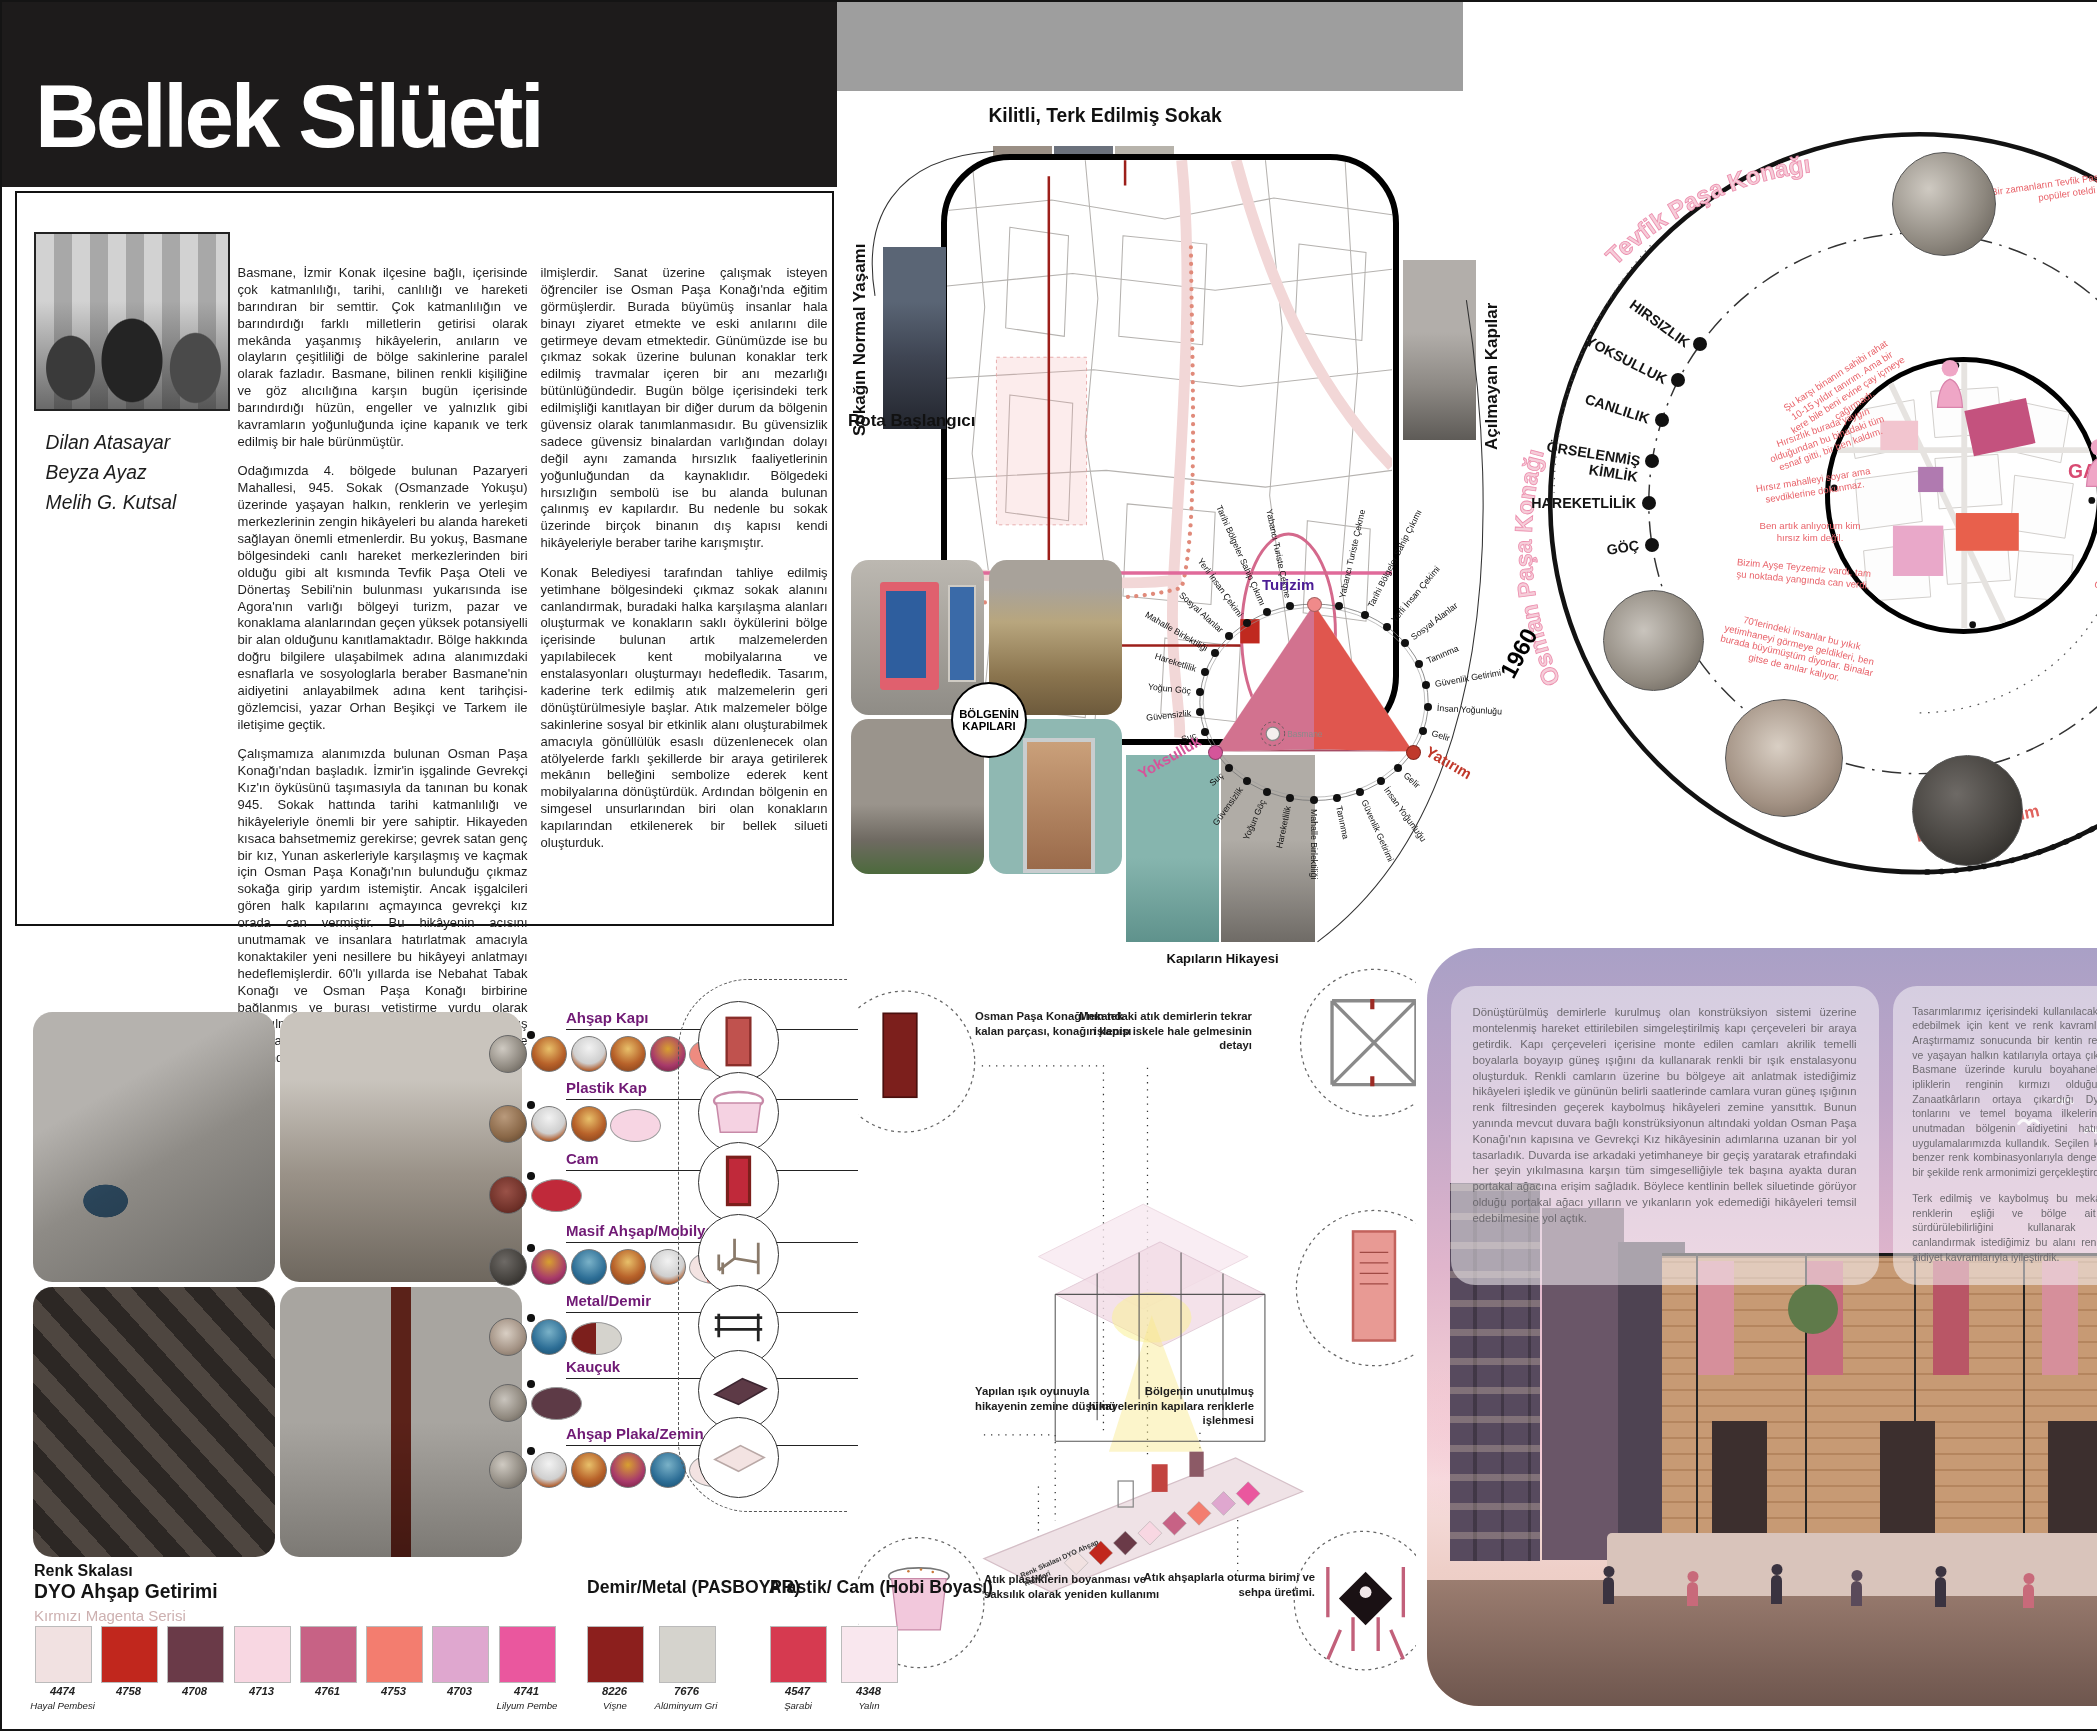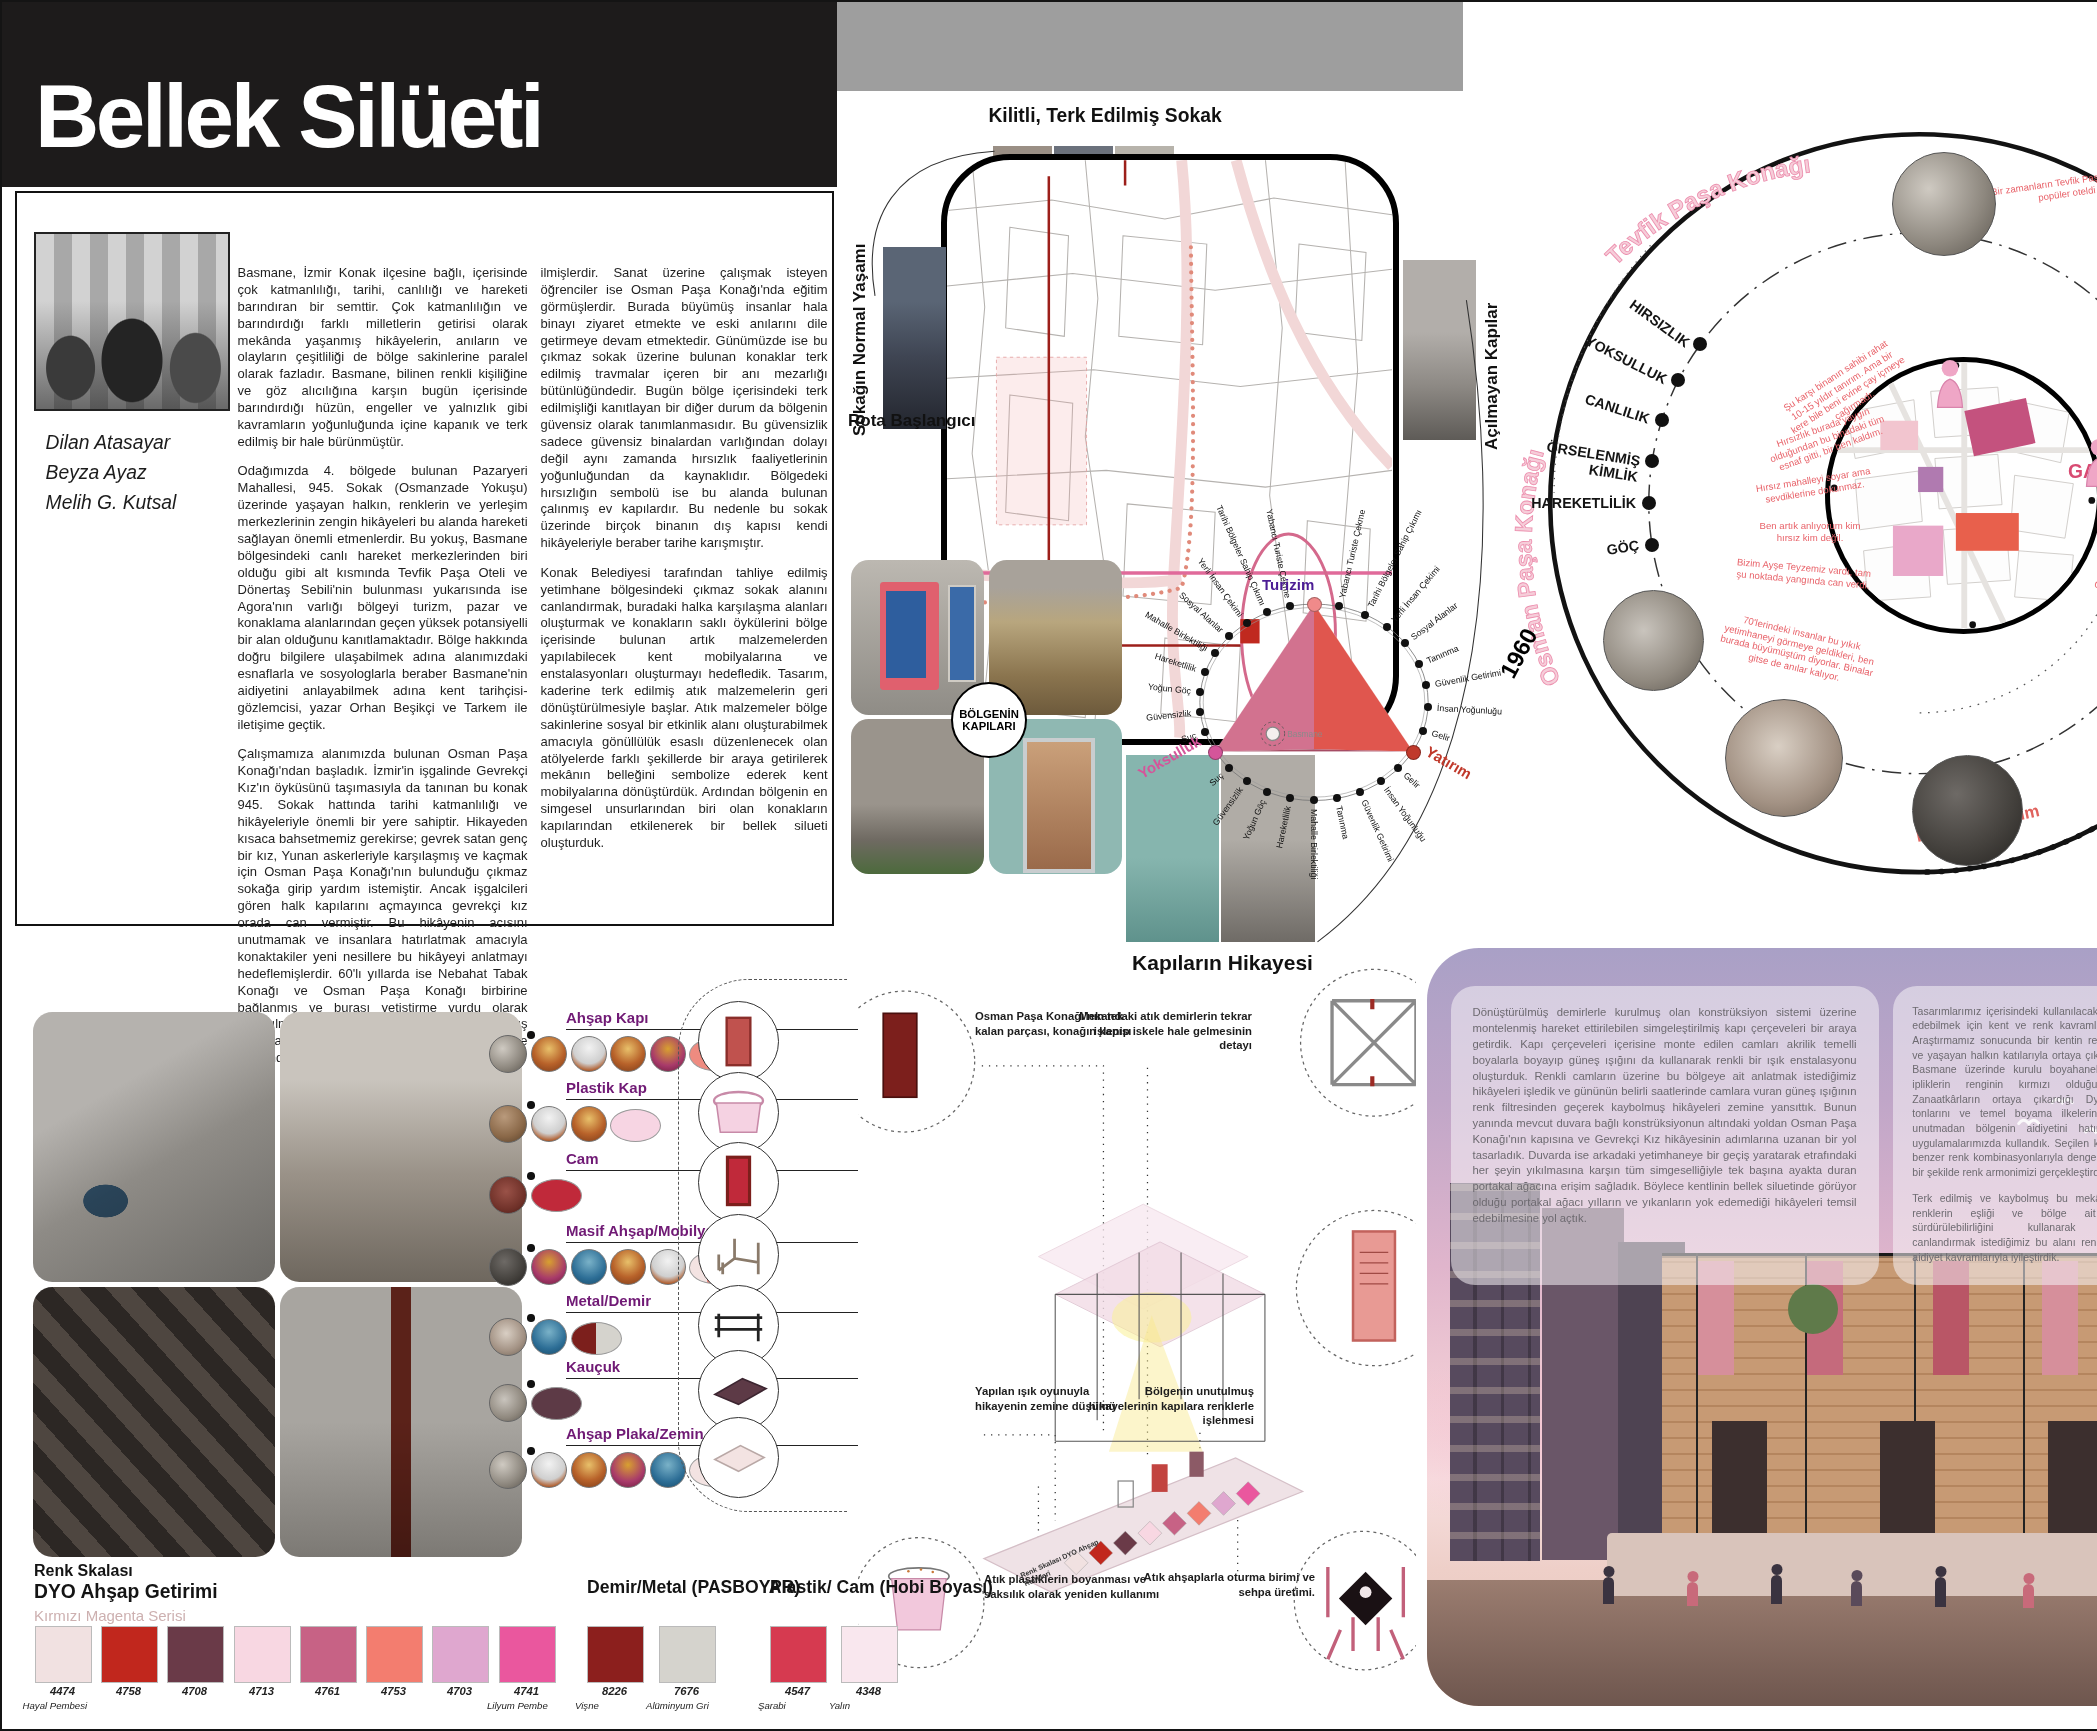--- a/index.html
+++ b/index.html
@@ -82,21 +82,21 @@
   .detcirc{position:absolute;border-radius:50%;border:1.3px solid #333;background:#fff;display:flex;align-items:center;justify-content:center;}
   #mat-bracket{left:676px;top:977px;width:168px;height:531px;border:1.3px dashed #555;border-right:none;border-radius:71px 0 0 71px;}
   
   .anno{position:absolute;font-weight:bold;font-size:11.3px;color:#1c1c1c;line-height:1.3;}
   
   .pal-h1{font-weight:bold;font-size:16px;color:#141414;}
   .pal-h2{font-weight:bold;font-size:19.3px;color:#141414;}
   .pal-sub{font-size:15px;color:#cdb0b0;}
   .swatch{position:absolute;width:55px;height:55px;border:0.4px solid #bbb;}
   .swcode{position:absolute;width:55px;text-align:center;font-style:italic;font-weight:bold;font-size:11.3px;color:#222;}
-  .swname{position:absolute;width:80px;font-style:italic;font-size:9.6px;color:#222;}
+  .swname{position:absolute;width:80px;text-align:center;font-style:italic;font-size:9.6px;color:#222;}
   
   #render{left:1425px;top:946px;width:1008px;height:758px;border-radius:52px;overflow:hidden;
     background:linear-gradient(#a9a0c6 0%,#c0a6c8 20%,#e0b5cc 42%,#f0cbd4 58%,#f7dfe0 70%,#eecfc8 82%,#e4c2b8 100%);}
   .wc1{left:0;top:55%;width:100%;height:20%;background:radial-gradient(60% 100% at 30% 50%,rgba(246,182,205,.7),transparent 70%);}
   .wc2{left:30%;top:66%;width:70%;height:18%;background:radial-gradient(60% 100% at 60% 50%,rgba(240,160,190,.55),transparent 70%);}
   #rground{left:0;bottom:0;width:100%;height:126px;background:linear-gradient(#9b7d70,#6e564e);}
   .bld{position:absolute;background:#574a5e;}
   .bldwin{background-image:repeating-linear-gradient(0deg,transparent 0 22px,rgba(255,230,200,.25) 22px 29px),repeating-linear-gradient(90deg,transparent 0 23.5px,rgba(0,0,0,.25) 23.5px 27px);}
   #brickwall{left:235px;top:305px;width:558px;height:307px;
     background:repeating-linear-gradient(0deg,#c79a74 0 14.3px,#b4855e 14.3px 16px);border-top:5.9px solid #8a6a50;}
@@ -183,21 +183,21 @@
     </svg>
   </div>
 
   <div class="abs vtext" style="left:848px;top:233px;height:201px;font-size:17px">Sokağın Normal Yaşamı</div>
   <div class="abs photo ph4" style="left:881px;top:245px;width:63px;height:182px"></div>
   <div class="abs blabel" style="left:846px;top:409px;font-size:17px">Rota Başlangıcı</div>
   <div class="abs photo ph5" style="left:1401px;top:258px;width:73px;height:180px"></div>
   <div class="abs vtext" style="left:1480px;top:247px;height:201px;font-size:17px">Açılmayan Kapılar</div>
   <div class="abs photo ph6" style="left:1124px;top:753px;width:93px;height:187px"></div>
   <div class="abs photo ph7" style="left:1219px;top:753px;width:94px;height:187px"></div>
-  <div class="abs blabel" style="left:1124px;top:949px;width:193px;text-align:center;font-size:21px">Kapıların Hikayesi</div>
+  <div class="abs blabel" style="left:1124px;top:949px;width:193px;text-align:center;font-size:13px">Kapıların Hikayesi</div>
 
   <svg class="abs" style="left:835px;top:101px" width="680" height="864" viewBox="0 0 1620 2060">
     <path class="thinline" d="M375,115 C130,130 60,280 90,460"></path>
     <path class="thinline" d="M1500,470 C1580,980 1575,1680 1145,2000"></path>
   </svg>
 
   <div id="doors-grid" class="abs">
     <div class="door-tl">
         <div class="frame"></div>
         <div class="leaf" style="left:26%;top:20%"></div>

